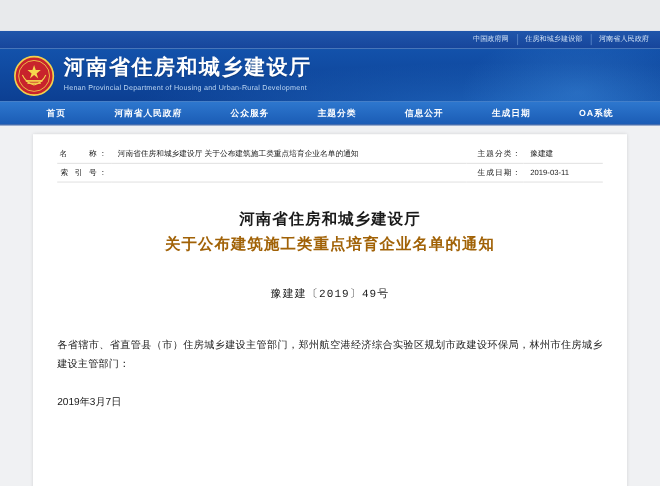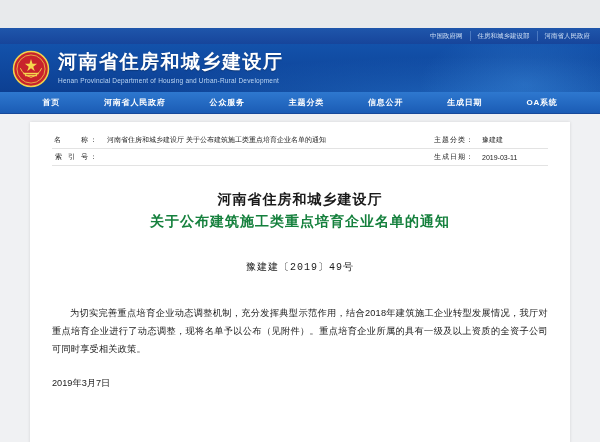--- a/index.html
+++ b/index.html
@@ -157,21 +157,21 @@
     text-align: center;
     color: #1a1a1a;
     font-weight: bold;
     font-size: 14px;
     line-height: 22px;
     letter-spacing: 1px;
     margin-top: 22px;
   }
   .doc-title2 {
     text-align: center;
-    color: #15803d;
+    color: #a16207;
     font-weight: bold;
     font-size: 14px;
     line-height: 22px;
     letter-spacing: 1px;
   }
   .doc-number {
     text-align: center;
     font-size: 10px;
     color: #1a1a1a;
     margin-top: 28px;
@@ -263,20 +263,20 @@
       </tr>
     </tbody>
       </table>
 
     <div class="doc-title">河南省住房和城乡建设厅</div>
     <div class="doc-title2">关于公布建筑施工类重点培育企业名单的通知</div>
 
     <div class="doc-number">豫建建〔2019〕49号</div>
 
     <div class="body-block">
-      <p class="indent">为切实完善重点培育企业动态调整机制，充分发挥典型示范作用，结合2018年建筑施工企业转型发展情况，我厅对重点培育企业进行了动态调整，现将名单予以公布（见附件）。重点培育企业所属的具有一级及以上资质的全资子公司可同时享受相关政策。</p>
+      <p>各省辖市、省直管县（市）住房城乡建设主管部门，郑州航空港经济综合实验区规划市政建设环保局，林州市住房城乡建设主管部门：</p>
     </div>
 
 
     <div class="date-line">2019年3月7日</div>
 
   </div>
 </div>
 
 </body></html>

